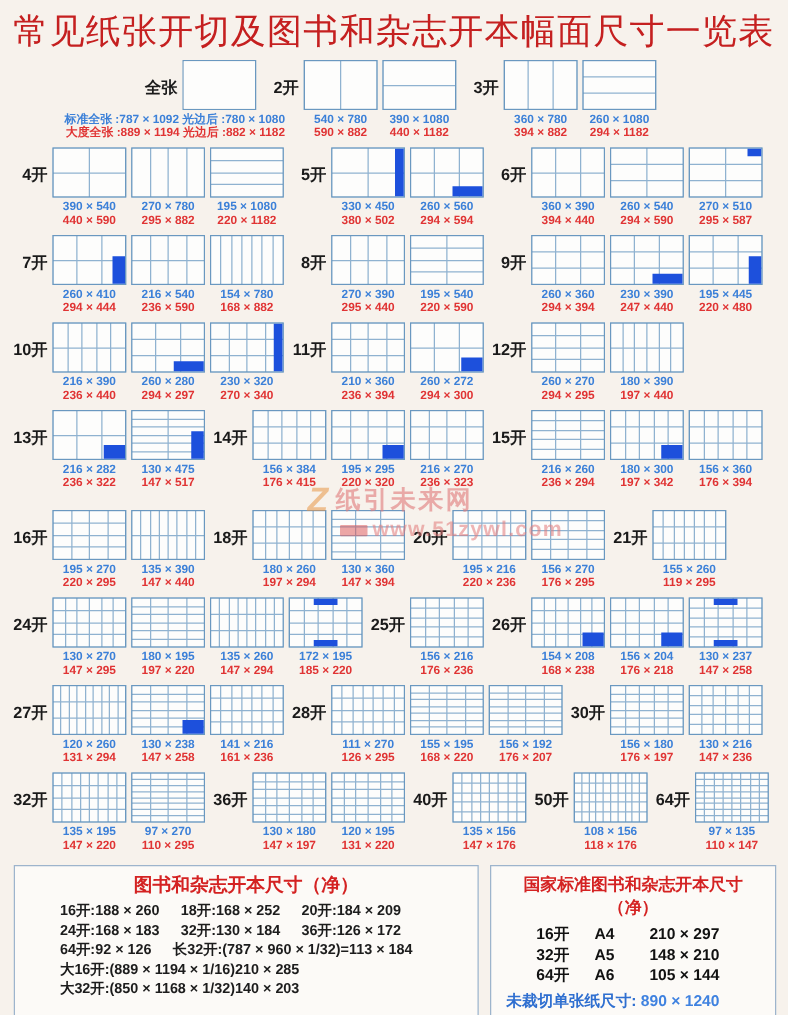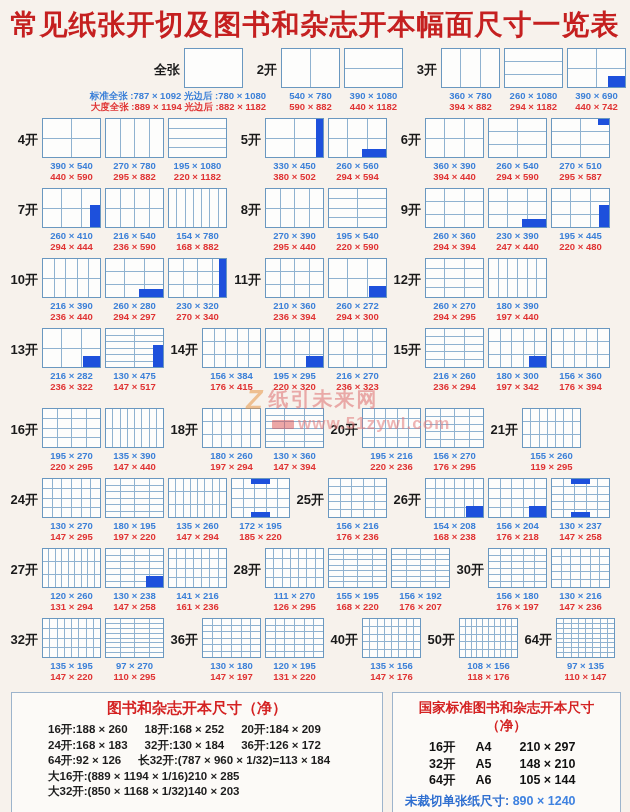--- a/index.html
+++ b/index.html
@@ -4,27 +4,27 @@
 <style>
   html,body{margin:0;padding:0;}
   body{
     width:630px;height:812px;position:relative;overflow:hidden;
     background:#f7f2ec;
     font-family:"Liberation Sans", sans-serif;
   }
   .title{
     margin:6px 0 4px 0;text-align:center;
     font-family:"Liberation Serif", serif;
-    font-weight:bold;font-size:28px;letter-spacing:1px;
+    font-weight:normal;font-size:28px;letter-spacing:1px;
     color:#c52020;
   }
   
   #table{position:relative;}
   .row{display:flex;align-items:flex-start;margin:0 0 6px 8px;}
-  .row-1{margin-left:112px;justify-content:flex-end;}
+  .row-1{margin-left:112px;}
   .row-6{margin-top:16px;}
   .glabel{
     min-width:30px;text-align:right;font-size:13px;font-weight:bold;
     color:#1a1a1a;padding:13px 4px 0 0;white-space:nowrap;
   }
   .dcell{width:59px;margin-right:4px;flex:none;}
   .dbox{
     height:40px;border:1px solid #6a98c0;background:#8fb2d0;
     display:grid;gap:1px;position:relative;box-sizing:border-box;
   }
@@ -119,31 +119,20 @@
         </div>
         <div class="dcell">
           <div class="dbox" style="grid-template-columns: repeat(1, 1fr); grid-template-rows: repeat(3, 1fr);">
             <div class="cell"></div>
             <div class="cell"></div>
             <div class="cell"></div>
           </div>
           <div class="dim std">260 × 1080</div>
           <div class="dim large">294 × 1182</div>
         </div>
-        <div class="dcell">
-          <div class="dbox" style="grid-template-columns: repeat(2, 1fr); grid-template-rows: repeat(2, 1fr);">
-            <div class="cell"></div>
-            <div class="cell"></div>
-            <div class="cell"></div>
-            <div class="cell"></div>
-            <div class="blue blue-br"></div>
-          </div>
-          <div class="dim std">390 × 690</div>
-          <div class="dim large">440 × 742</div>
-        </div>
       </div>
       <div class="row row-2">
         <div class="glabel">4开</div>
         <div class="dcell">
           <div class="dbox" style="grid-template-columns: repeat(2, 1fr); grid-template-rows: repeat(2, 1fr);">
             <div class="cell"></div>
             <div class="cell"></div>
             <div class="cell"></div>
             <div class="cell"></div>
           </div>

